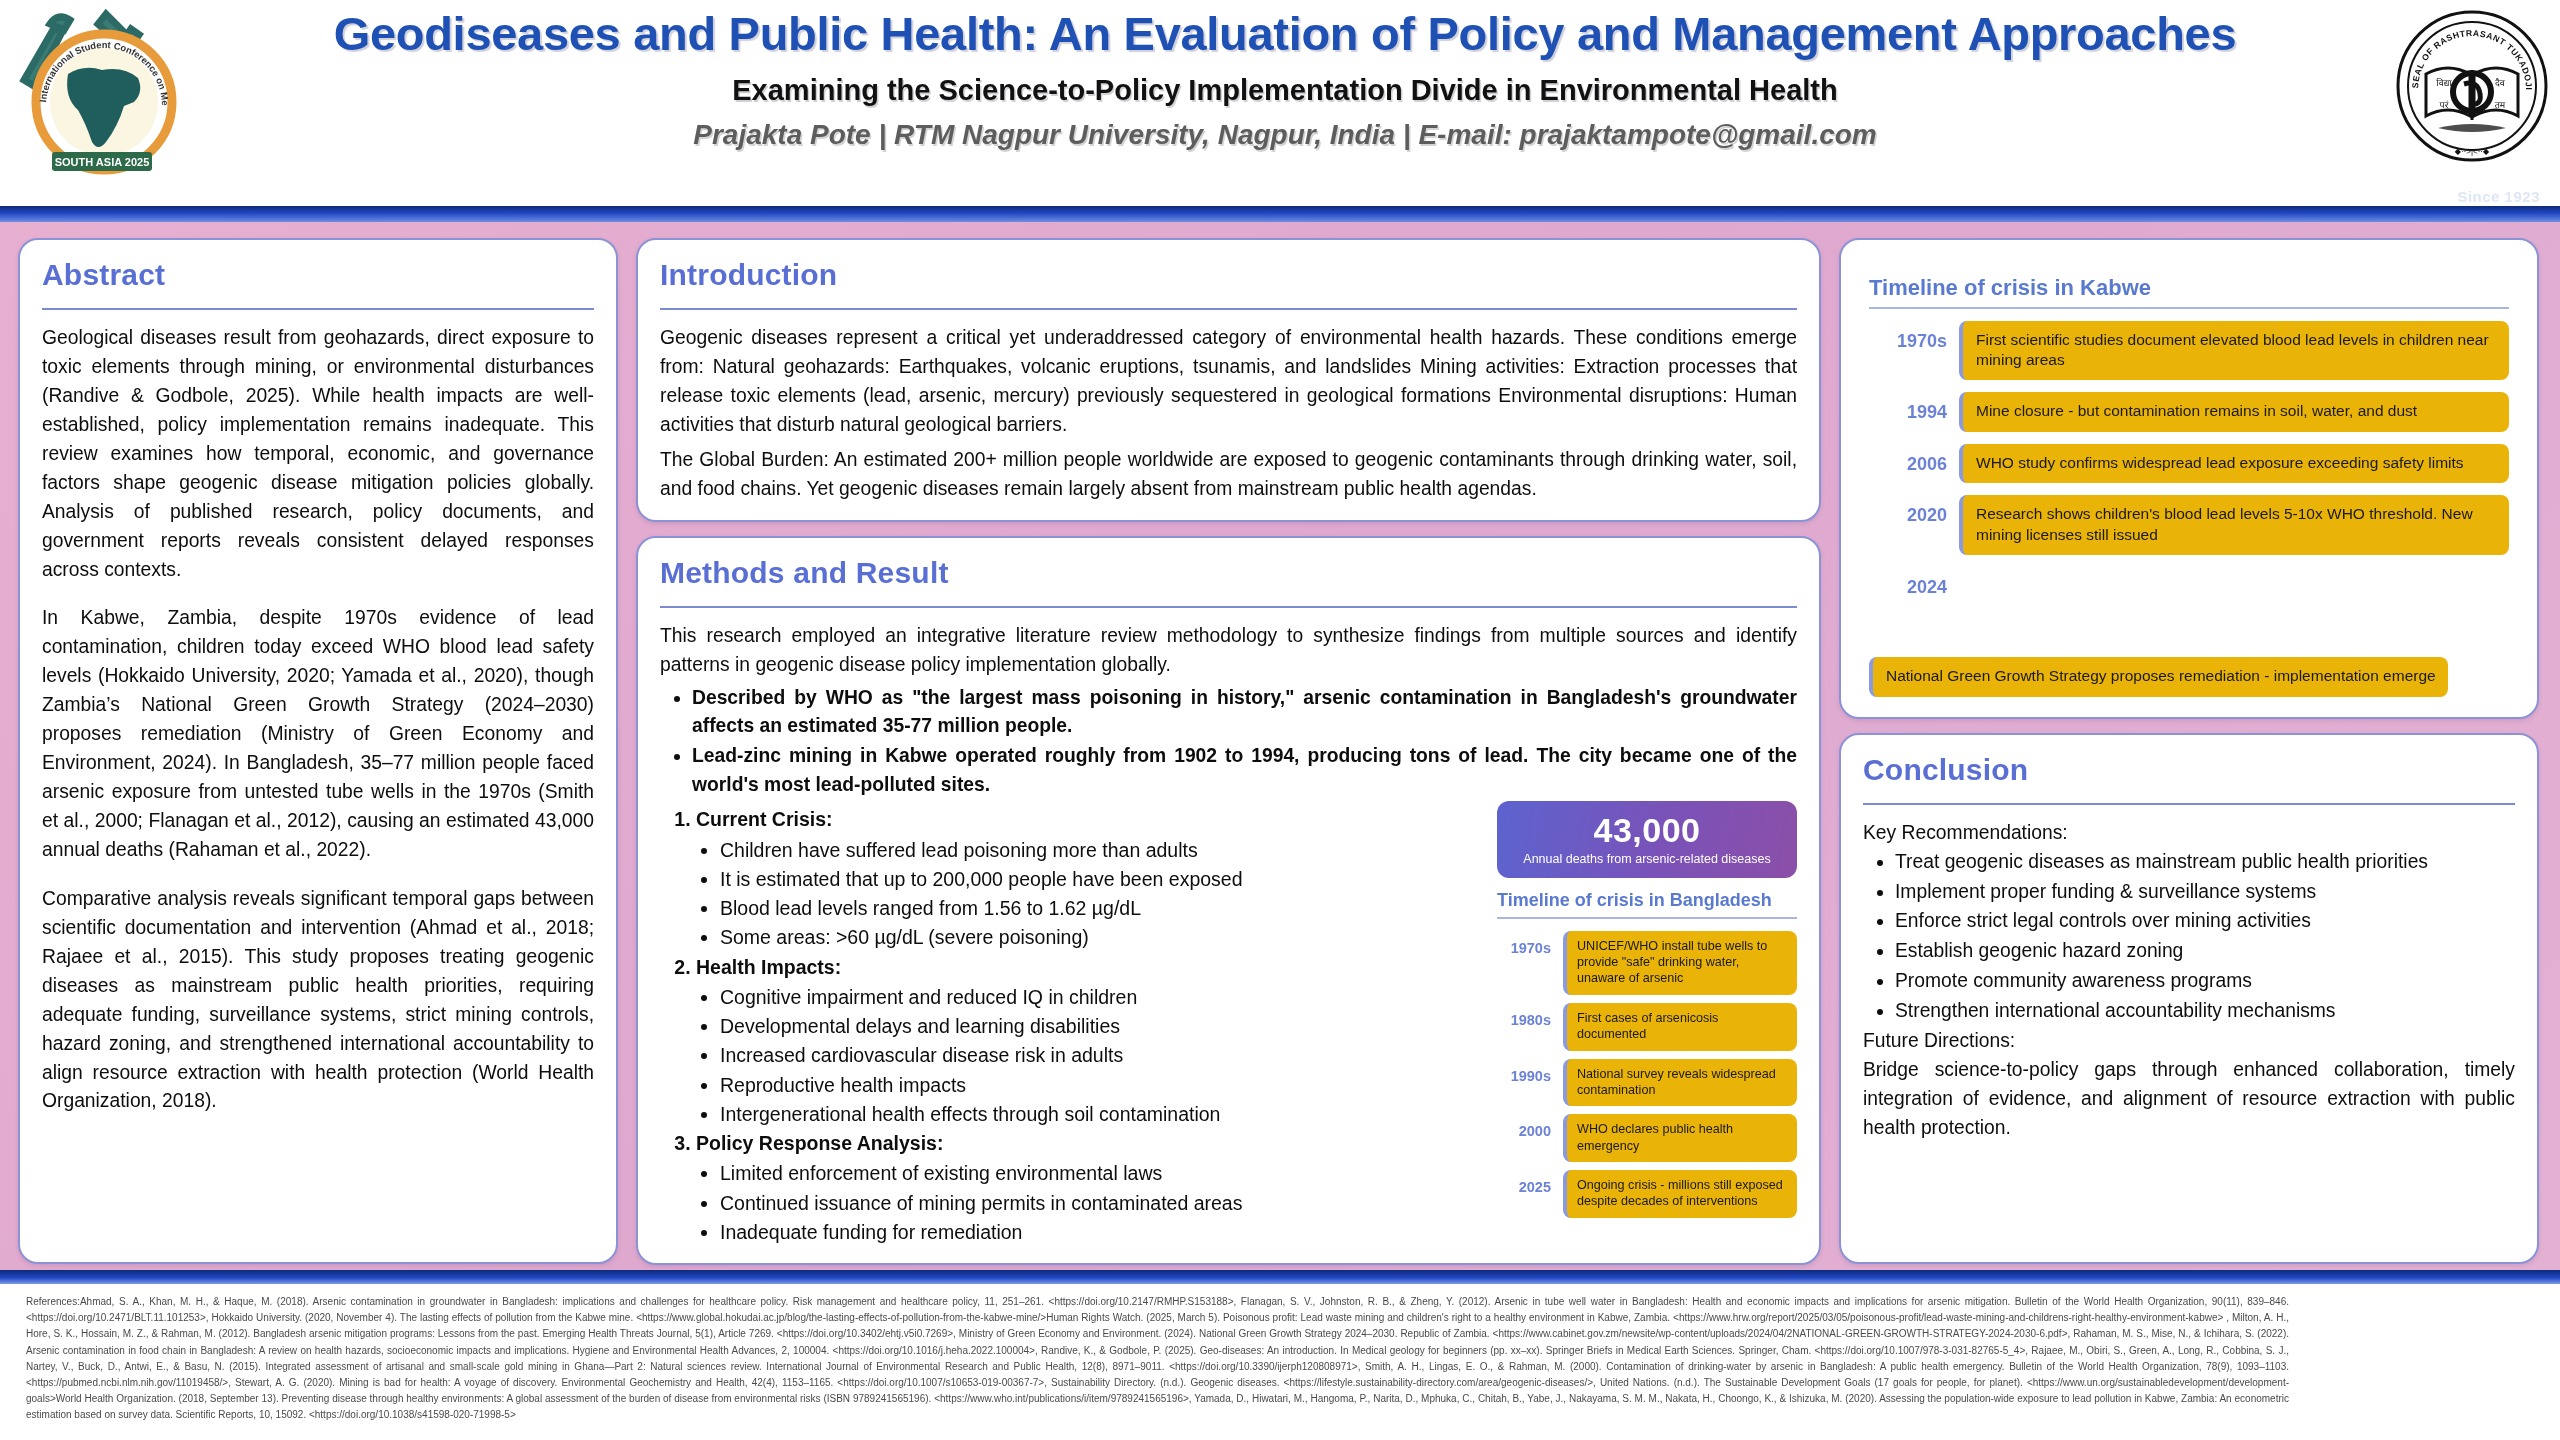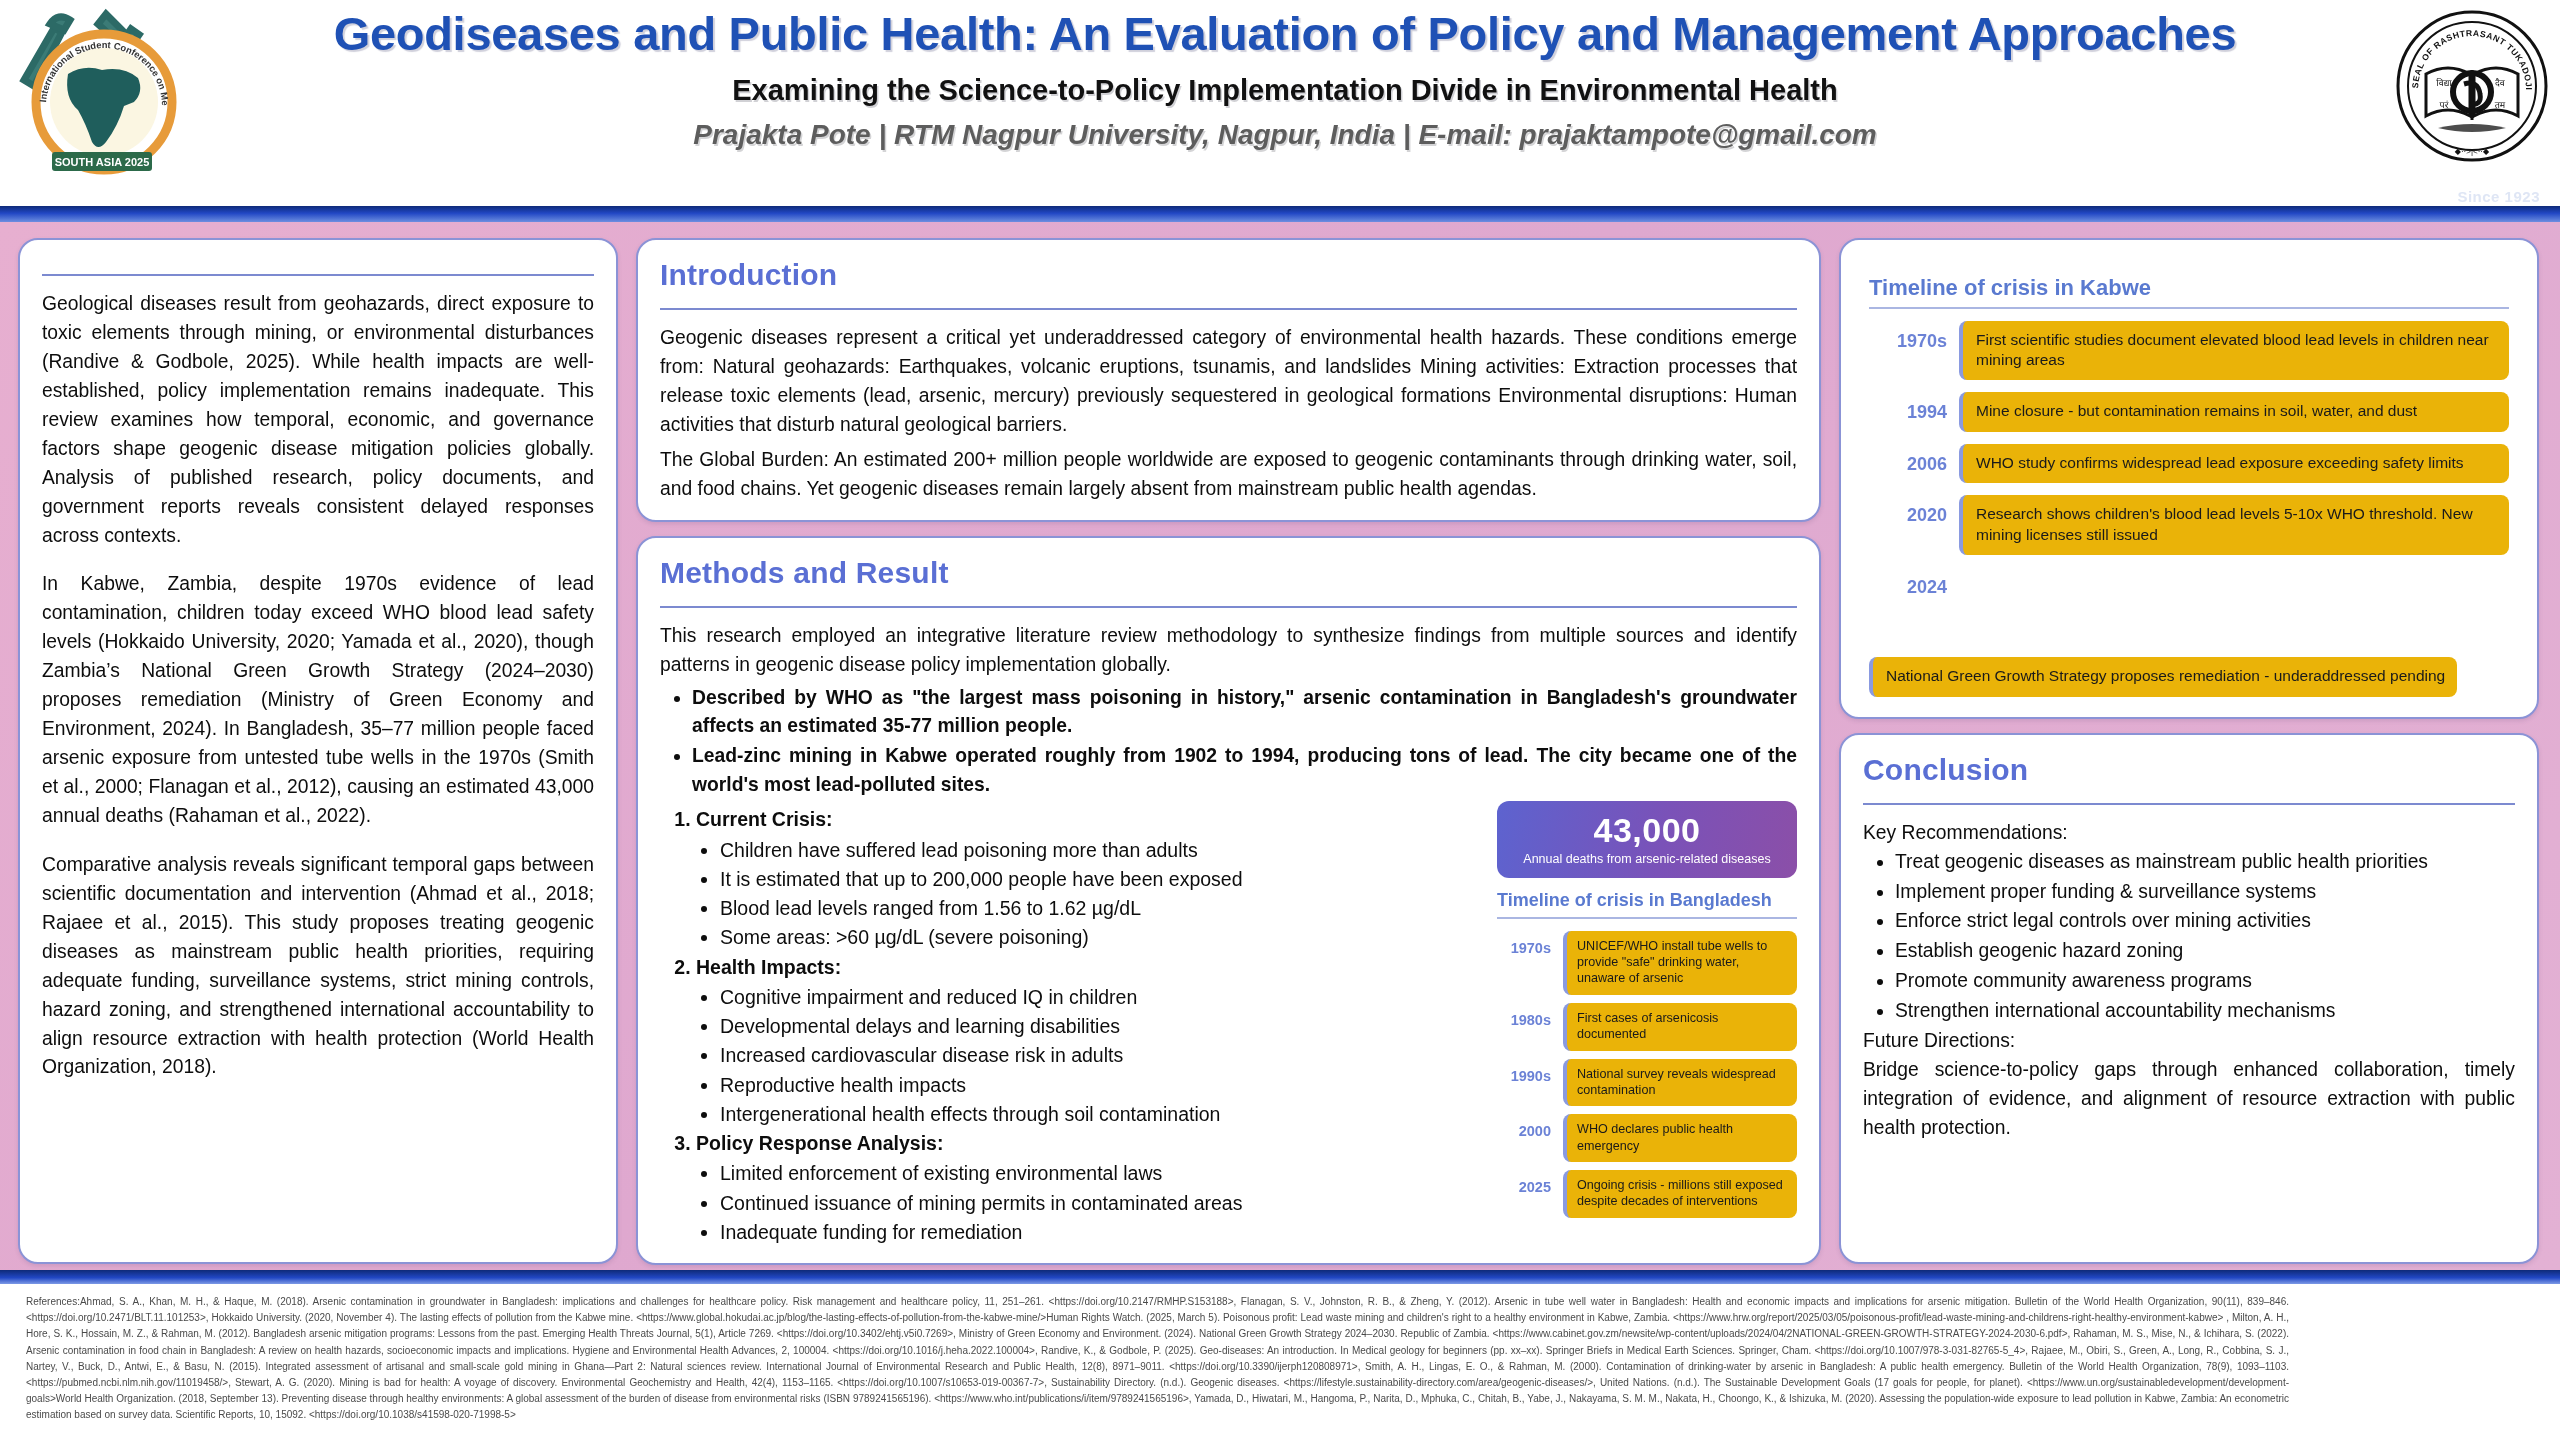--- a/index.html
+++ b/index.html
@@ -216,20 +216,21 @@
 
     <div class="since-label">Since 1923</div>
   </div>
 
   <div class="divider-bar"></div>
 
   <div class="body-area">
 
     <div class="col-left">
       <div class="card" style="flex:1 1 auto;">
+        <div class="card-title">Abstract</div>
         <div class="title-rule"></div>
         <div class="body-text">
           <div class="para">Geological diseases result from geohazards, direct exposure to toxic elements through mining, or environmental disturbances (Randive &amp; Godbole, 2025). While health impacts are well-established, policy implementation remains inadequate. This review examines how temporal, economic, and governance factors shape geogenic disease mitigation policies globally. Analysis of published research, policy documents, and government reports reveals consistent delayed responses across contexts.</div>
           <div class="para">In Kabwe, Zambia, despite 1970s evidence of lead contamination, children today exceed WHO blood lead safety levels (Hokkaido University, 2020; Yamada et al., 2020), though Zambia’s National Green Growth Strategy (2024–2030) proposes remediation (Ministry of Green Economy and Environment, 2024). In Bangladesh, 35–77 million people faced arsenic exposure from untested tube wells in the 1970s (Smith et al., 2000; Flanagan et al., 2012), causing an estimated 43,000 annual deaths (Rahaman et al., 2022).</div>
           <div class="para">Comparative analysis reveals significant temporal gaps between scientific documentation and intervention (Ahmad et al., 2018; Rajaee et al., 2015). This study proposes treating geogenic diseases as mainstream public health priorities, requiring adequate funding, surveillance systems, strict mining controls, hazard zoning, and strengthened international accountability to align resource extraction with health protection (World Health Organization, 2018).</div>
         </div>
       </div>
     </div>
 
     <div class="col-mid">
@@ -340,21 +341,21 @@
           <div class="tl-row">
             <div class="tl-year">2006</div>
             <div class="tl-card">WHO study confirms widespread lead exposure exceeding safety limits</div>
           </div>
           <div class="tl-row">
             <div class="tl-year">2020</div>
             <div class="tl-card">Research shows children's blood lead levels 5-10x WHO threshold. New mining licenses still issued</div>
           </div>
           <div class="tl-row" style="margin-bottom:0;flex-direction:column;">
             <div class="tl-year">2024</div>
-            <div class="tl-card">National Green Growth Strategy proposes remediation - underaddressed pending</div>
+            <div class="tl-card">National Green Growth Strategy proposes remediation - implementation emerge</div>
           </div>
         </div>
       </div>
 
       <div class="card" style="flex:1 1 auto;">
         <div class="card-title">Conclusion</div>
         <div class="title-rule"></div>
         <div class="body-text">
           <div>Key Recommendations:</div>
           <ul class="bullets">

